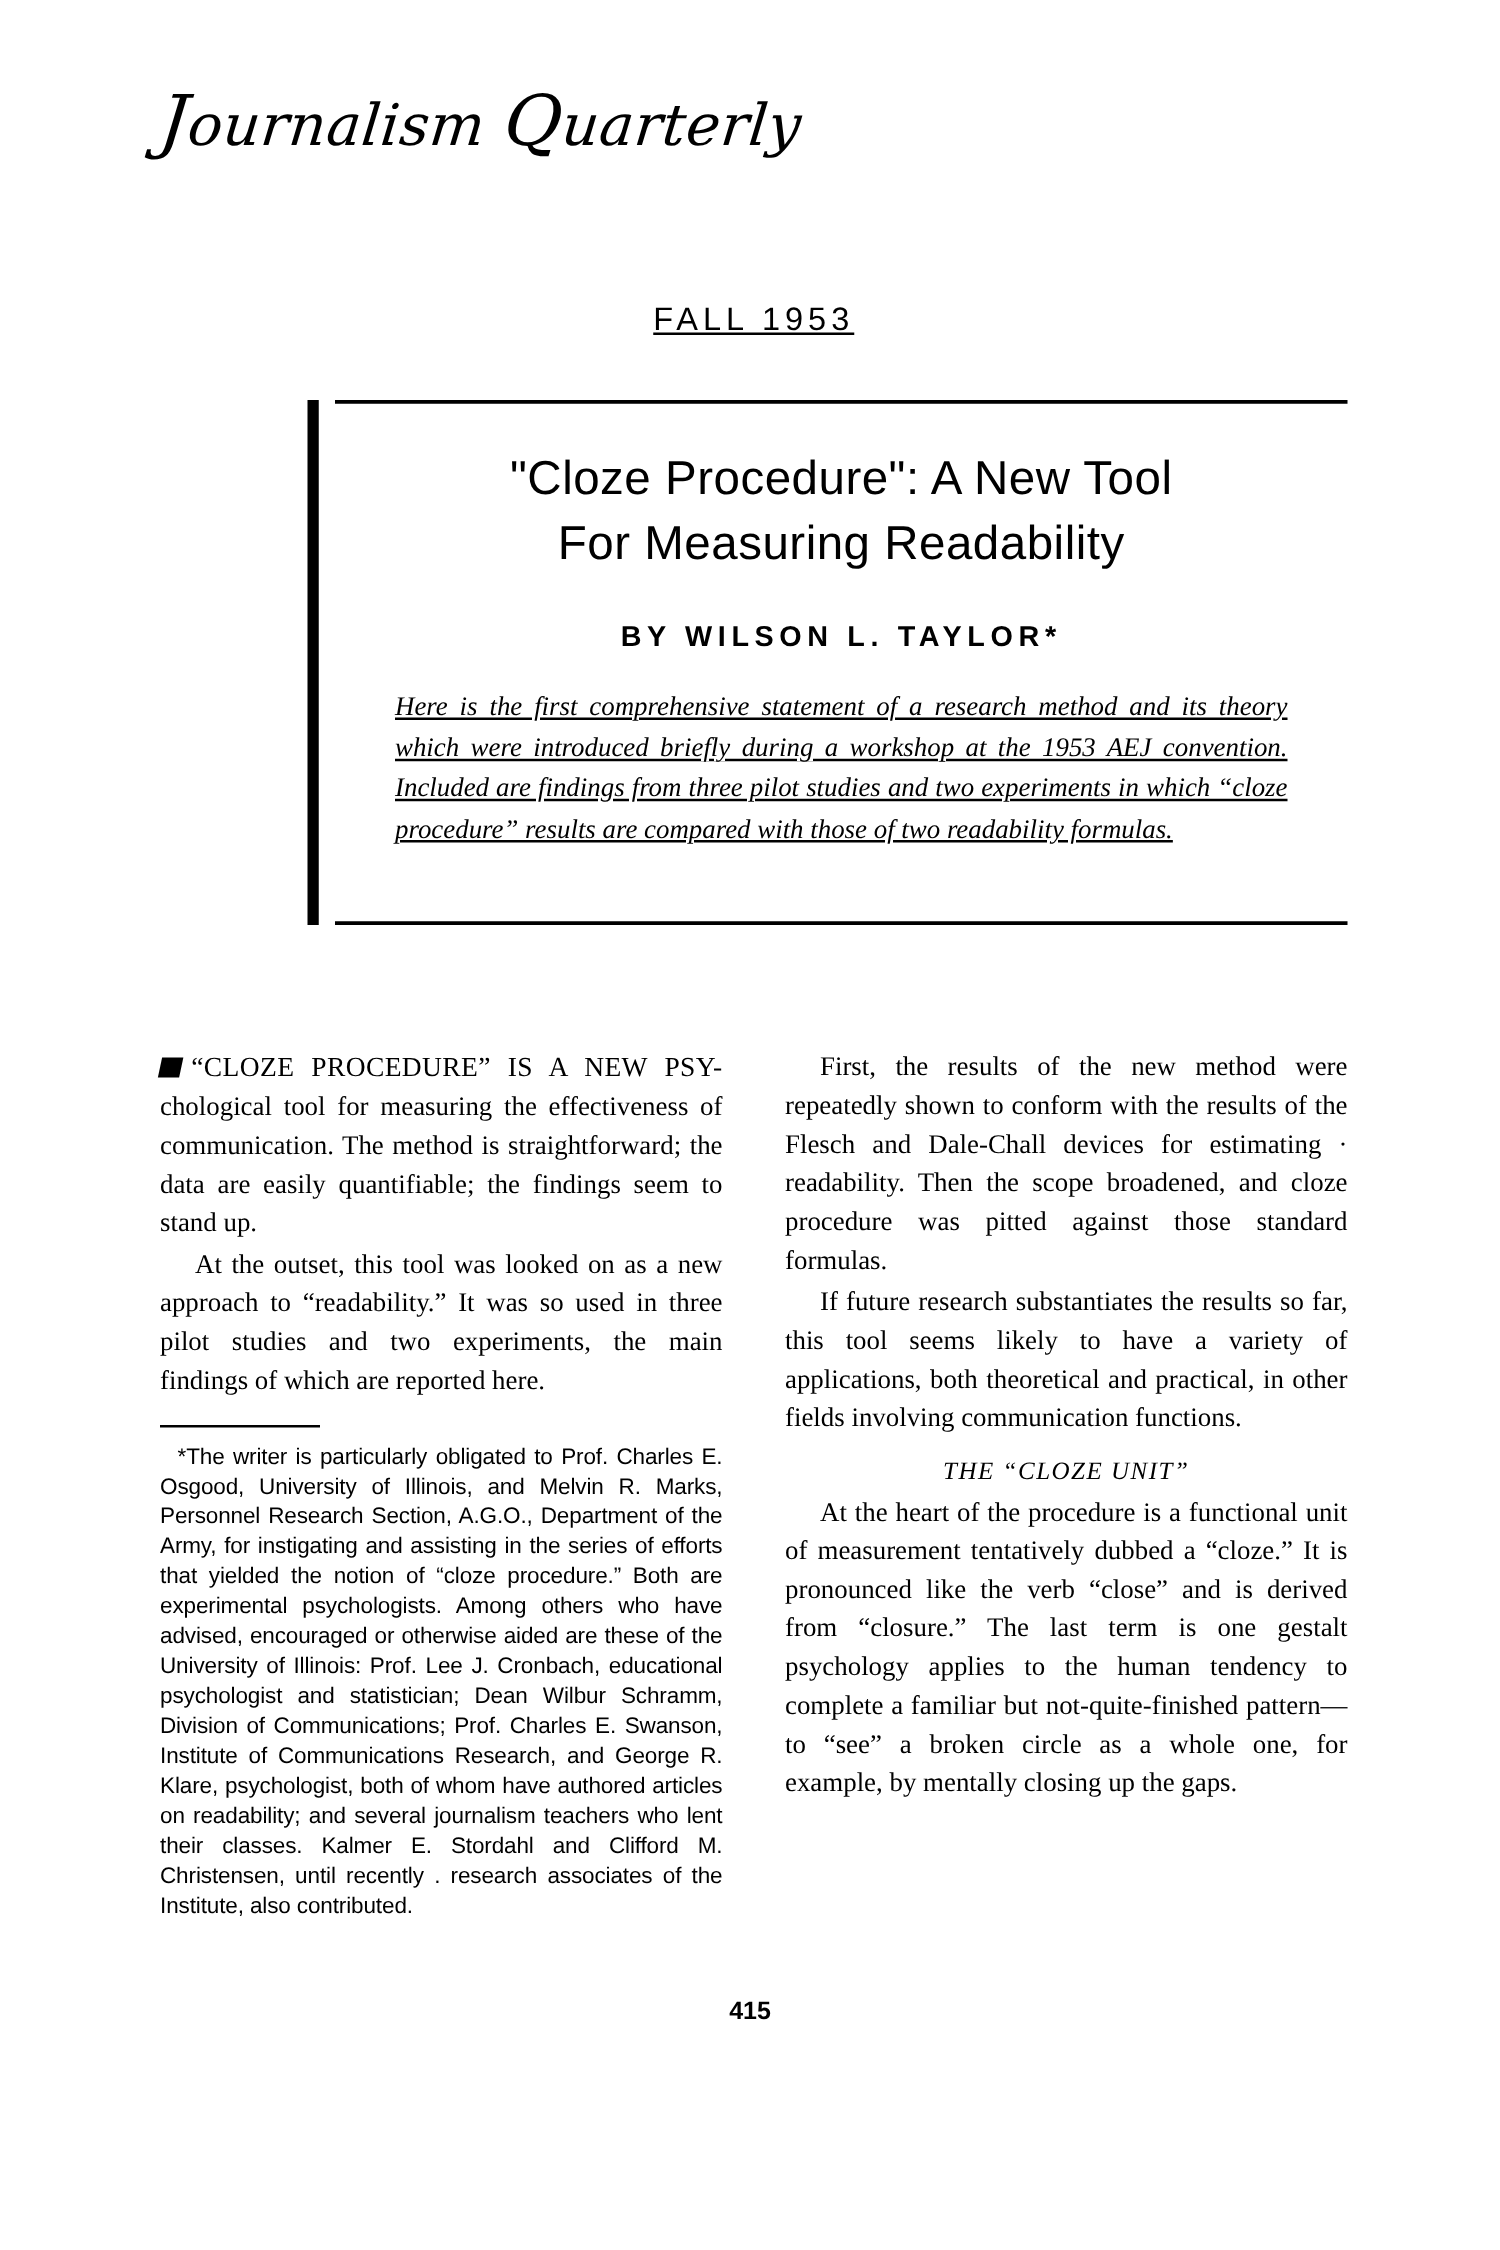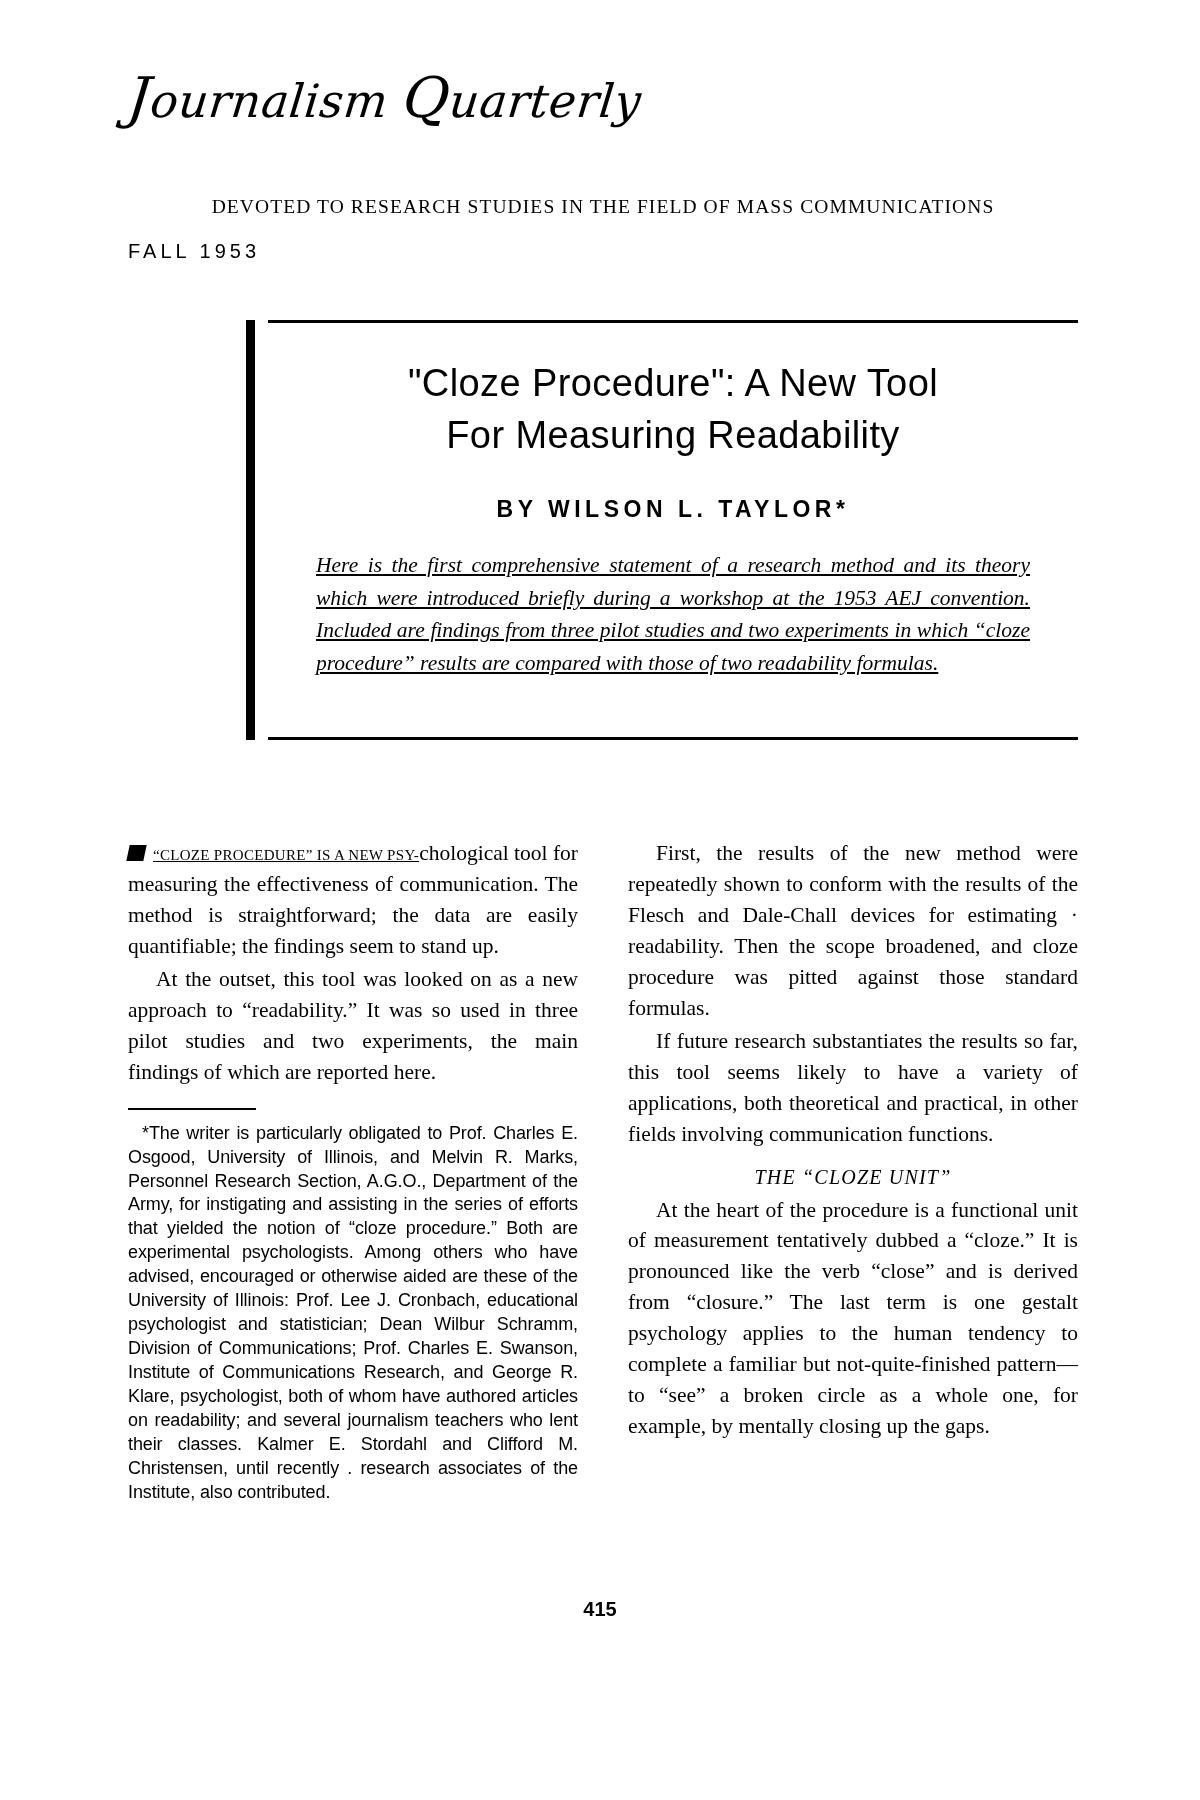--- a/index.html
+++ b/index.html
@@ -49,25 +49,26 @@
     font-family: "Liberation Serif", serif;
     font-size: 19.5px;
     letter-spacing: 1.1px;
     white-space: nowrap;
   }
   .issue {
     position: absolute;
     left: 128px;
     top: 240px;
     width: 950px;
-    text-align: left;
-    font-family: "Liberation Sans", sans-serif;
-    font-size: 20px;
+    text-align: center;
+    font-family: "Liberation Sans", sans-serif;
+    font-size: 26px;
     letter-spacing: 4px;
     font-weight: 400;
+    text-decoration: underline;
   }
 
   
   .titlebox {
     position: absolute;
     left: 268px;
     top: 320px;
     width: 810px;
     height: 420px;
     border-top: 3px solid #000;
@@ -144,23 +145,22 @@
     width: 17px;
     height: 16px;
     background: #000;
     margin-right: 8px;
     position: relative;
     top: 1px;
     transform: skewX(-12deg);
   }
   .smallcaps {
     font-variant: small-caps;
-    font-size: 15px;
+    font-size: 22px;
     letter-spacing: 0.3px;
-    text-decoration: underline;
   }
   .section-head {
     font-family: "Liberation Serif", serif;
     font-variant: small-caps;
     font-size: 20px;
     letter-spacing: 1.2px;
     text-align: center;
     margin: 16px 0 6px 0;
     font-style: italic;
   }
@@ -195,21 +195,20 @@
 </style>
 </head>
 <body>
 
 <div class="page">
 
   <div class="masthead">
     <div class="journal-title"><span class="cap">J</span><span>ournalism </span><span class="cap">Q</span><span>uarterly</span></div>
   </div>
 
-  <div class="devoted">DEVOTED TO RESEARCH STUDIES IN THE FIELD OF MASS COMMUNICATIONS</div>
   <div class="issue">FALL 1953</div>
 
   <div class="titlebox">
     <h1 class="article-title">
       <span>"Cloze Procedure": A New Tool</span><br>
       <span>For Measuring Readability</span>
     </h1>
     <div class="byline">BY WILSON L. TAYLOR*</div>
     <div class="abstract">Here is the first comprehensive statement of a research method and its theory which were introduced briefly during a workshop at the 1953 AEJ convention. Included are findings from three pilot studies and two experiments in which “cloze procedure” results are compared with those of two readability formulas.</div>
   </div>

